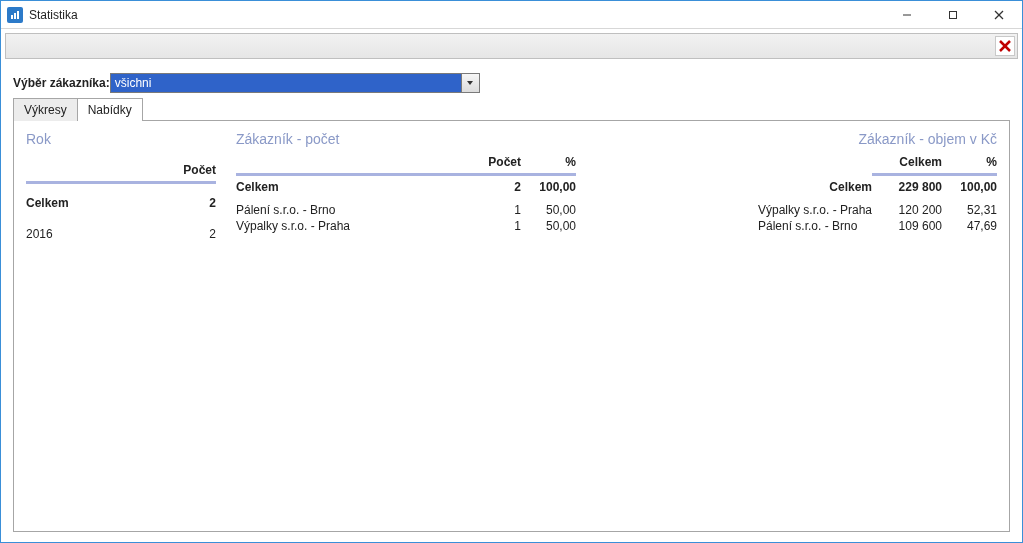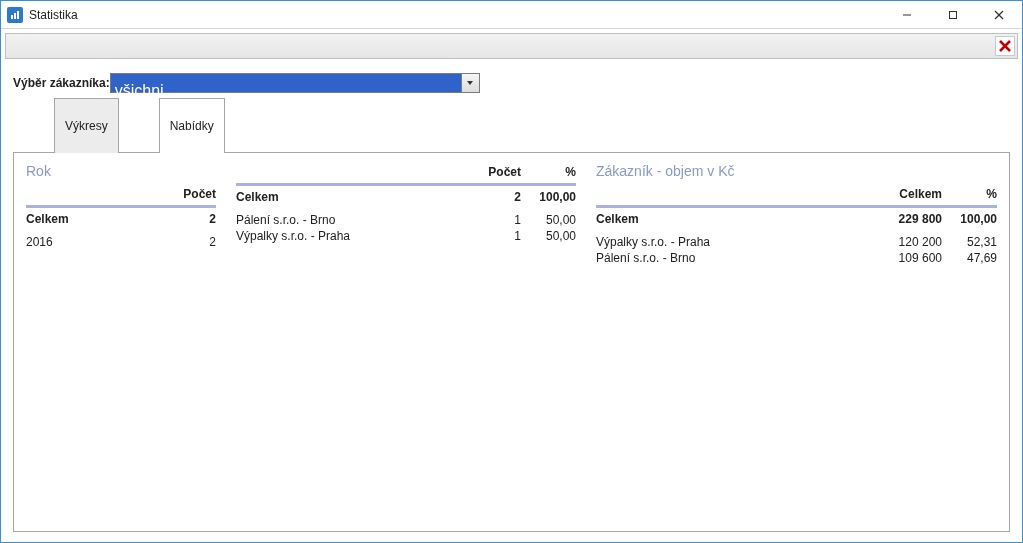--- a/index.html
+++ b/index.html
@@ -11,31 +11,31 @@
   .titlespacer { flex:1 1 auto; }
   .winbtns { display:flex; }
   .winbtn { width:46px; height:28px; display:flex; align-items:center; justify-content:center; color:#333; }
   .toolbar-strip { margin:4px 4px 0 4px; border:1px solid #bfbfbf; background:linear-gradient(#f2f2f2,#e6e6e6); height:26px; display:flex; align-items:center; justify-content:flex-end; padding:0 2px;}
   .redx { width:20px; height:20px; display:flex; align-items:center; justify-content:center; border:1px solid #c9c9c9; background:#fff; }
   .redx svg { display:block; }
   .content-outer { flex:1 1 auto; padding:8px 6px 6px 6px; display:flex; flex-direction:column; }
   .filter-row { display:flex; align-items:center; margin:6px 6px 4px 6px; }
   .filter-label { font-weight:bold; }
   .dropdown { width:370px; height:20px; border:1px solid #7a7a7a; display:flex; align-items:stretch; }
-  .dropdown-value { flex:1; background:#2f63c9; color:#fff; padding:8px 4px; line-height:18px; font-size:16px; }
+  .dropdown-value { flex:1; background:#2f63c9; color:#fff; padding:0 4px; line-height:18px; font-size:12px; }
   .dropdown-btn { width:18px; border-left:1px solid #7a7a7a; background:linear-gradient(#f6f6f6,#dcdcdc); display:flex; align-items:center; justify-content:center; }
   .tabstrip { display:flex; align-items:flex-end; margin:0 6px; position:relative; top:1px; }
-  .tab { padding:20px 10px; border:1px solid #a6a6a6; border-bottom:none; background:#ececec; font-size:12px; margin-right:-1px;margin-left:41px; }
+  .tab { padding:4px 10px; border:1px solid #a6a6a6; border-bottom:none; background:#ececec; font-size:12px; margin-right:-1px; }
   .tab.active { background:#fff; position:relative; z-index:2; }
   .panel { flex:1 1 auto; border:1px solid #a6a6a6; margin:0 6px 4px 6px; background:#fff; padding:10px 12px 12px 12px; }
   .cols { display:flex; gap:20px; }
   .col { display:flex; flex-direction:column; }
-  .col.rok { flex:0 0 190px; }
+  .col.rok { flex:0 0 190px;gap:8px; }
   .col.pocet { flex:0 0 340px; }
-  .col.objem { flex:1 1 auto; }
+  .col.objem { flex:1 1 auto;align-items:flex-end; }
   .col-title { color:#8a99c7; font-size:14px; padding-bottom:6px; }
   .headerrow { display:flex; font-weight:bold; border-bottom:3px solid #a9b3e0; padding:2px 0 4px 0; }
   .bodyrow { display:flex; padding:4px 0 2px 0; }
   .totrow { font-weight:bold; }
   .cell { overflow:hidden; white-space:nowrap; text-overflow:ellipsis; }
   .grow { flex:1 1 auto; }
   .num { text-align:right; }
   .w-count { flex:0 0 40px; }
   .w-pct { flex:0 0 55px; }
   .w-amount { flex:0 0 70px; }
@@ -122,20 +122,21 @@
           </div>
           <div class="datarows">
             <div class="bodyrow">
               <div class="cell grow">2016</div>
               <div class="cell num w-count">2</div>
             </div>
           </div>
         </div>
 
         <div class="col pocet">
+          <div class="col-title">Zákazník - počet</div>
           <div class="headerrow">
             <div class="cell grow"></div>
             <div class="cell num w-count">Počet</div>
             <div class="cell num w-pct">%</div>
           </div>
           <div class="bodyrow totrow">
             <div class="cell grow">Celkem</div>
             <div class="cell num w-count">2</div>
             <div class="cell num w-pct">100,00</div>
           </div>

